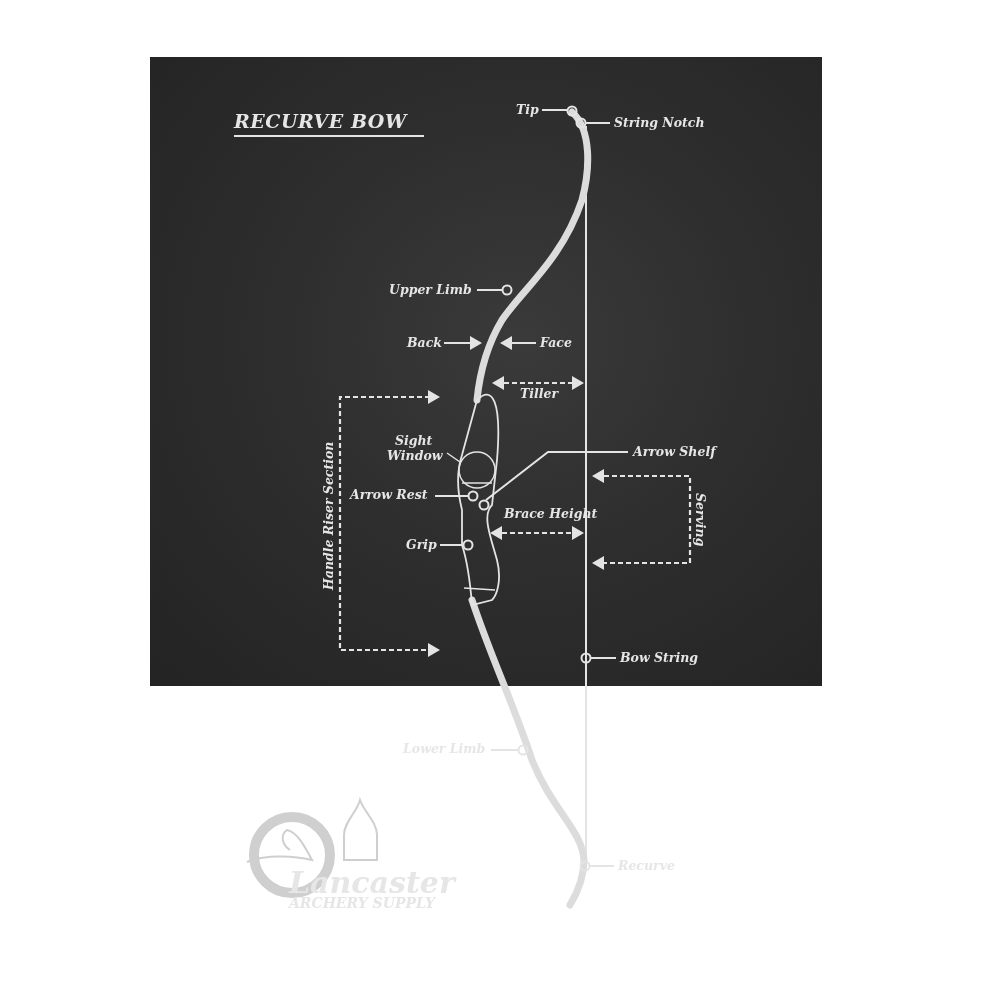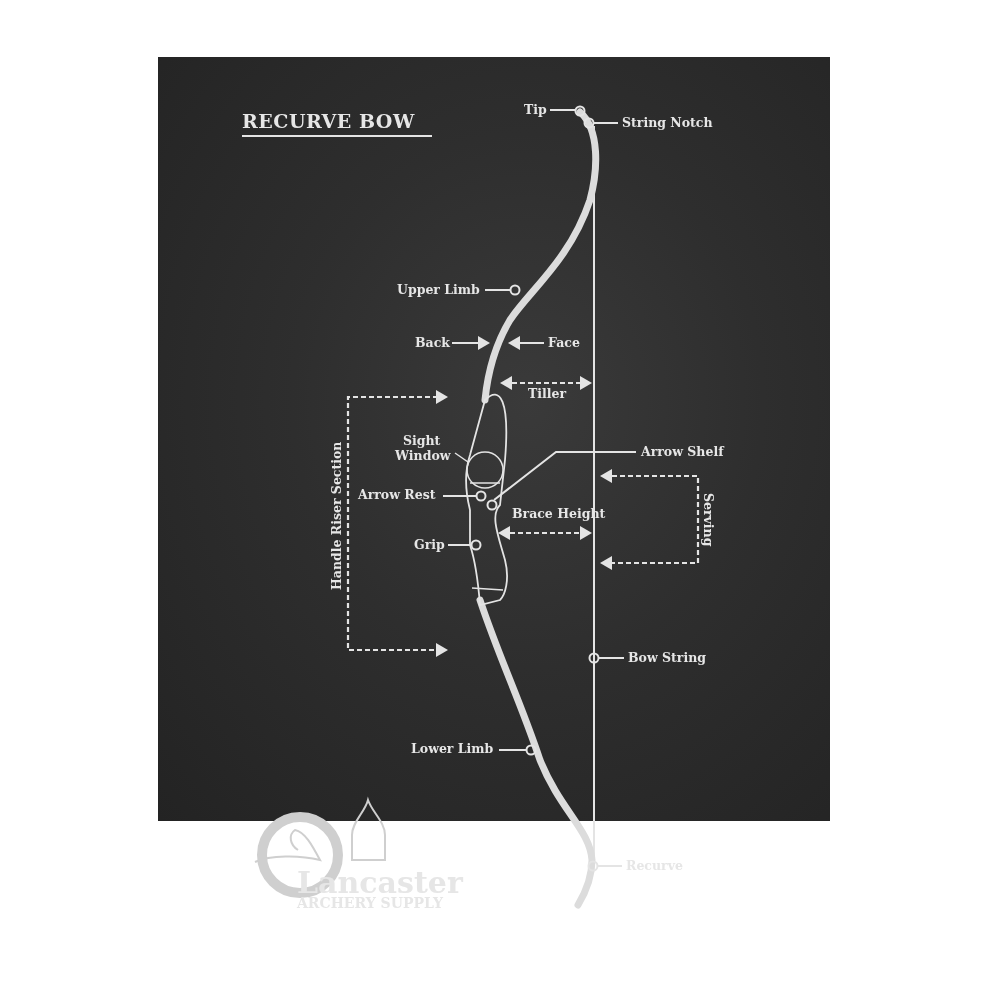--- a/index.html
+++ b/index.html
@@ -1,19 +1,20 @@
 <!DOCTYPE html>
 <html><head>
 <meta charset="utf-8">
 <style>
   html, body { margin:0; padding:0; background:#ffffff; }
   body { width:1000px; height:1000px; position:relative; overflow:hidden; }
   .board {
-    position:absolute; left:158px; top:57px; width:672px; height:764px;
+    position:absolute; left:150px; top:57px; width:672px; height:629px;
     background: radial-gradient(ellipse at 55% 45%, #3a3a3a 0%, #2e2e2e 45%, #232323 100%);
+    font-style: italic;
   }
   svg { position:absolute; left:0; top:0; }
   .chalk { font-family:"DejaVu Serif", serif; fill:#e6e6e6; font-weight:bold; }
   .lbl { font-size:12.5px; }
   .title { font-size:19px; letter-spacing:0.5px; }
   .logo-big { font-size:30px; }
   .logo-small { font-size:14px; }
   .line { stroke:#e4e4e4; fill:none; }
   .dash { stroke:#e4e4e4; stroke-width:2.2; fill:none; stroke-dasharray:5 3; }
 </style>

